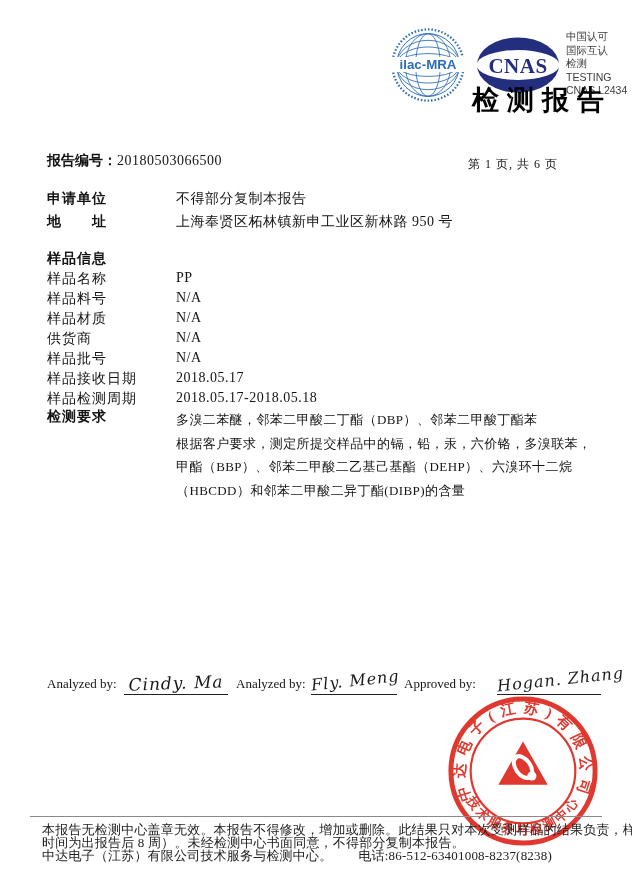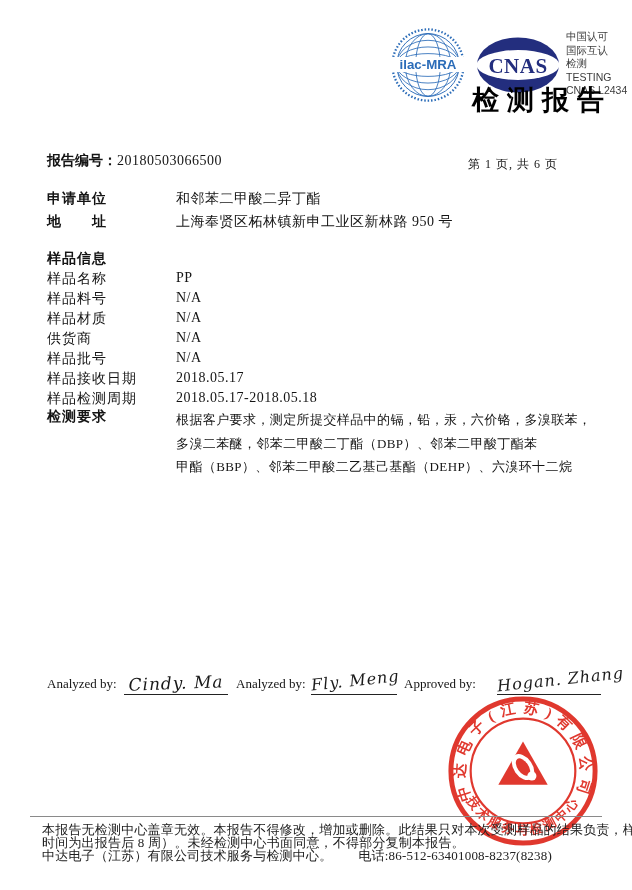--- a/index.html
+++ b/index.html
@@ -93,21 +93,21 @@
 </div>
 
 <div class="abs doc-title">检测报告</div>
 
 <div class="abs report-row">
   <span class="b">报告编号：</span><span class="num">20180503066500</span>
 </div>
 <div class="abs page-info">第 1 页, 共 6 页</div>
 
 <div class="abs field-label lbl row-company">申请单位</div>
-<div class="abs field-value val row-company">和邻苯二甲酸二异丁酯</div>
+<div class="abs field-value val row-company">不得部分复制本报告</div>
 <div class="abs field-label lbl row-address">地　　址</div>
 <div class="abs field-value val row-address">上海奉贤区柘林镇新申工业区新林路 950 号</div>
 
 <div class="abs section-title">样品信息</div>
 
 <div class="abs sample-label" style="top:270px">样品名称</div>
 <div class="abs sample-value" style="top:270px">PP</div>
 
 <div class="abs sample-label" style="top:290px">样品料号</div>
 <div class="abs sample-value" style="top:290px">N/A</div>
@@ -122,23 +122,24 @@
 <div class="abs sample-value" style="top:350px">N/A</div>
 
 <div class="abs sample-label" style="top:370px">样品接收日期</div>
 <div class="abs sample-value" style="top:370px">2018.05.17</div>
 
 <div class="abs sample-label" style="top:390px">样品检测周期</div>
 <div class="abs sample-value" style="top:390px">2018.05.17-2018.05.18</div>
 
 <div class="abs req-label">检测要求</div>
 <div class="abs req-lines">
+  <div class="req-line">多溴二苯醚，邻苯二甲酸二丁酯（DBP）、邻苯二甲酸丁酯苯</div>
   <div class="req-line">根据客户要求，测定所提交样品中的镉，铅，汞，六价铬，多溴联苯，</div>
-  <div class="req-line">多溴二苯醚，邻苯二甲酸二丁酯（DBP）、邻苯二甲酸丁酯苯</div>
   <div class="req-line">甲酯（BBP）、邻苯二甲酸二乙基己基酯（DEHP）、六溴环十二烷</div>
+  <div class="req-line">（HBCDD）和邻苯二甲酸二异丁酯(DIBP)的含量</div>
 </div>
 
 <div class="abs sig-label" style="left:47px">Analyzed by:</div>
 <div class="abs sig-line" style="left:124px;width:104px">
   <div class="handwrite">Cindy. Ma</div>
 </div>
 
 <div class="abs sig-label" style="left:236px">Analyzed by:</div>
 <div class="abs sig-line" style="left:311px;width:86px">
   <div class="handwrite hw-raise">Fly. Meng</div>

